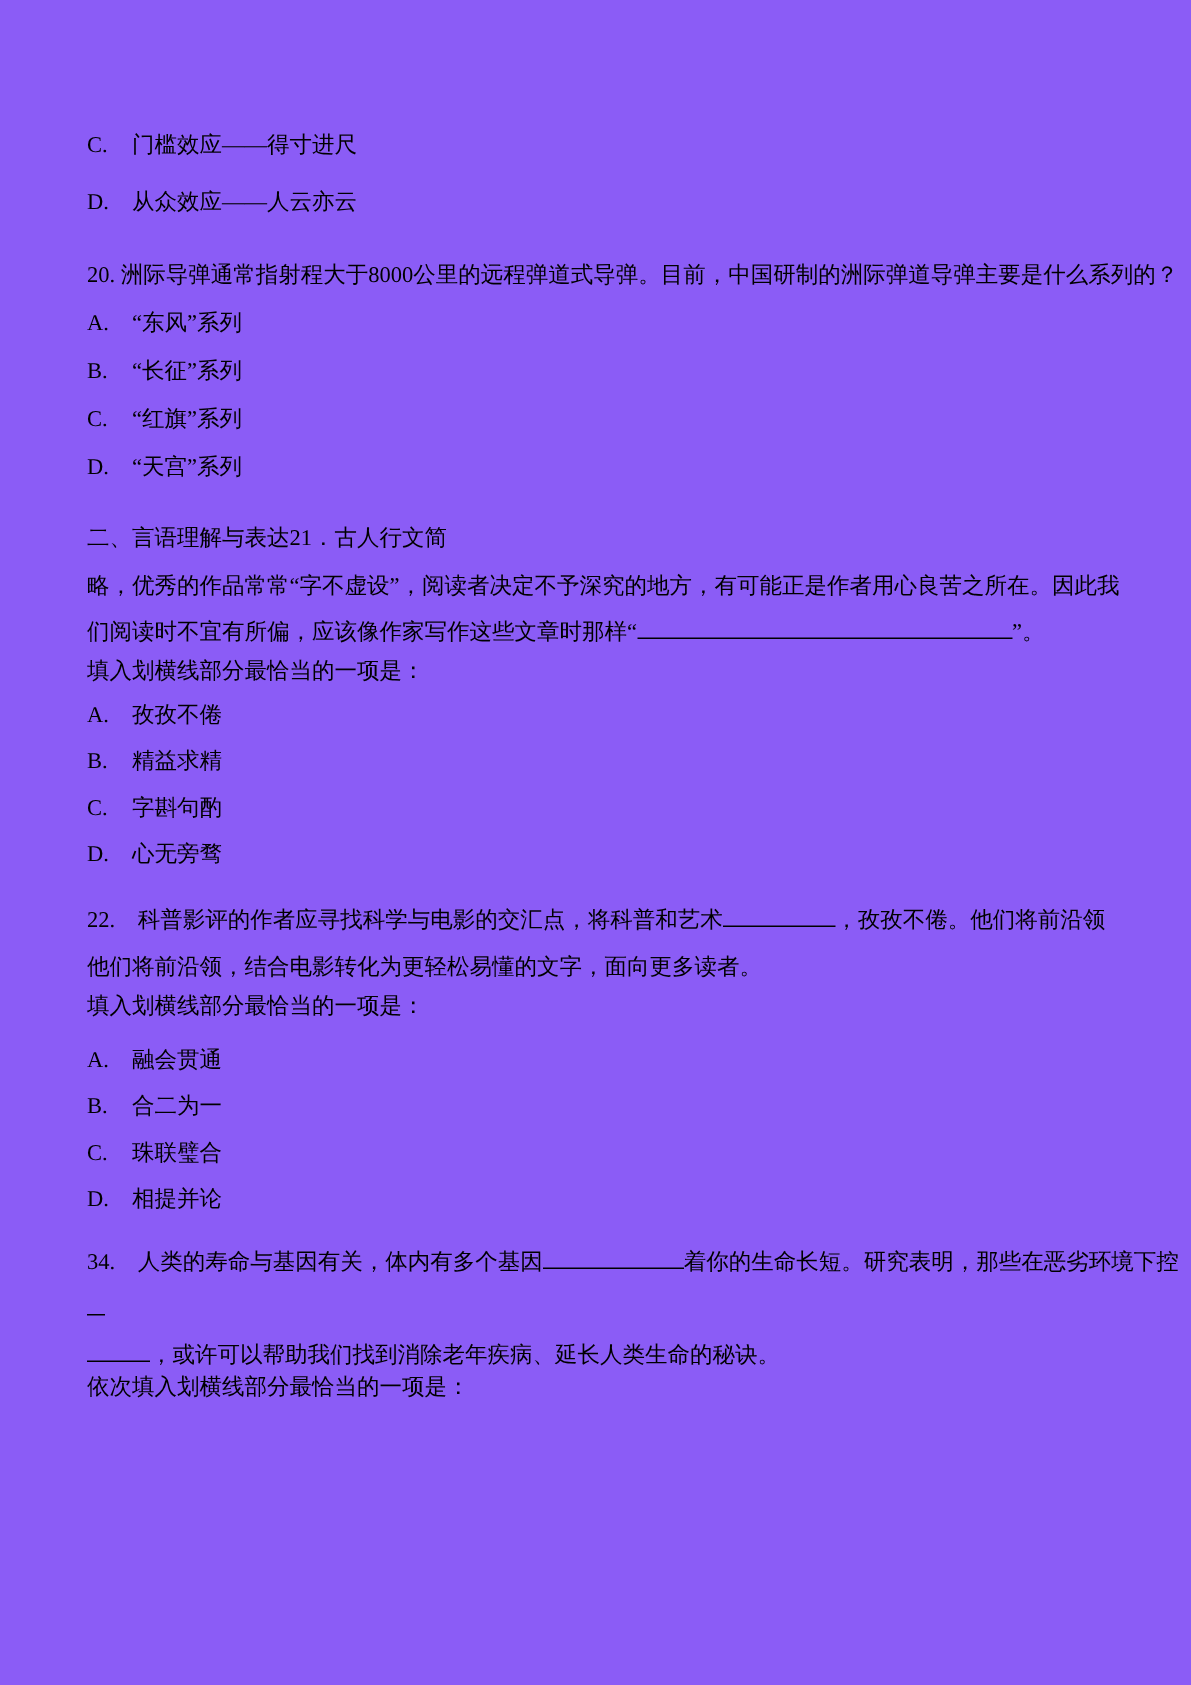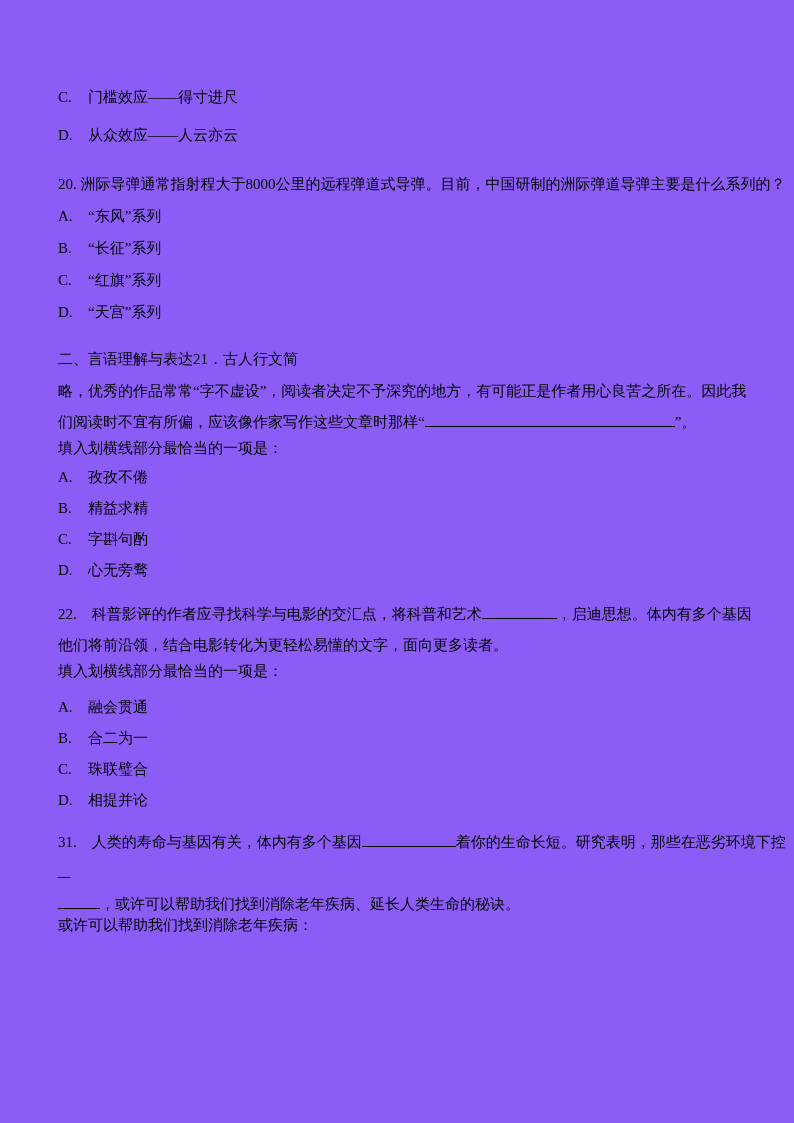--- a/index.html
+++ b/index.html
@@ -89,21 +89,21 @@
     <span class="letter">B.</span><span>精益求精</span>
   </div>
   <div class="line y-524">
     <span class="letter">C.</span><span>字斟句酌</span>
   </div>
   <div class="line y-555">
     <span class="letter">D.</span><span>心无旁骛</span>
   </div>
 
   <div class="line y-599">
-    <span>22.　科普影评的作者应寻找科学与电影的交汇点，将科普和艺术</span><span class="blank b-q22"></span><span>，启迪思想。体内有多个基因</span>
+    <span>22.　科普影评的作者应寻找科学与电影的交汇点，将科普和艺术</span><span class="blank b-q22"></span><span>，孜孜不倦。他们将前沿领</span>
   </div>
   <div class="line y-630">
     <span>他们将前沿领，结合电影转化为更轻松易懂的文字，面向更多读者。</span>
   </div>
   <div class="line y-656">
     <span>填入划横线部分最恰当的一项是：</span>
   </div>
   <div class="line y-692">
     <span class="letter">A.</span><span>融会贯通</span>
   </div>
@@ -111,25 +111,25 @@
     <span class="letter">B.</span><span>合二为一</span>
   </div>
   <div class="line y-754">
     <span class="letter">C.</span><span>珠联璧合</span>
   </div>
   <div class="line y-785">
     <span class="letter">D.</span><span>相提并论</span>
   </div>
 
   <div class="line y-827">
-    <span>31.　人类的寿命与基因有关，体内有多个基因</span><span class="blank b-q23a"></span><span>着你的生命长短。研究表明，那些在恶劣环境下控</span>
+    <span>34.　人类的寿命与基因有关，体内有多个基因</span><span class="blank b-q23a"></span><span>着你的生命长短。研究表明，那些在恶劣环境下控</span>
   </div>
   <div class="line y-858">
     <span class="blank b-q23b"></span>
   </div>
   <div class="line y-889">
     <span class="blank b-q23c"></span><span>，或许可以帮助我们找到消除老年疾病、延长人类生命的秘诀。</span>
   </div>
   <div class="line y-910">
-    <span>或许可以帮助我们找到消除老年疾病：</span>
+    <span>依次填入划横线部分最恰当的一项是：</span>
   </div>
 
 </div>
 
 </body></html>

